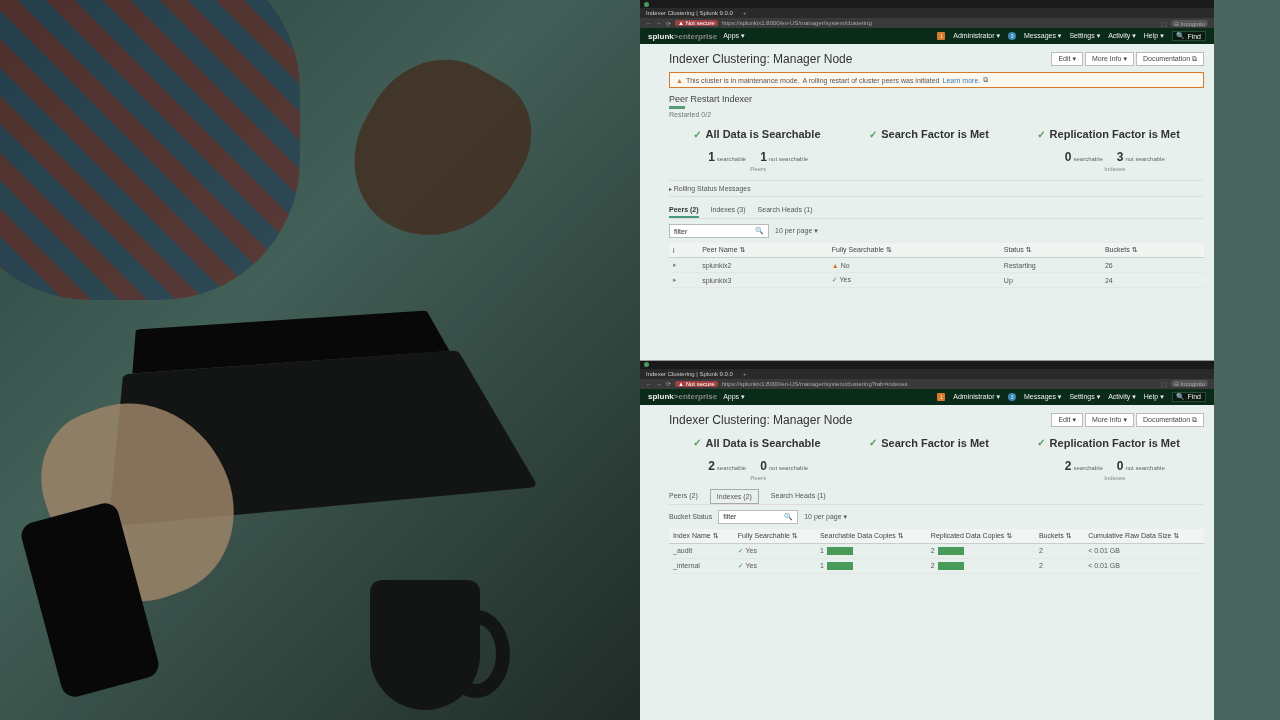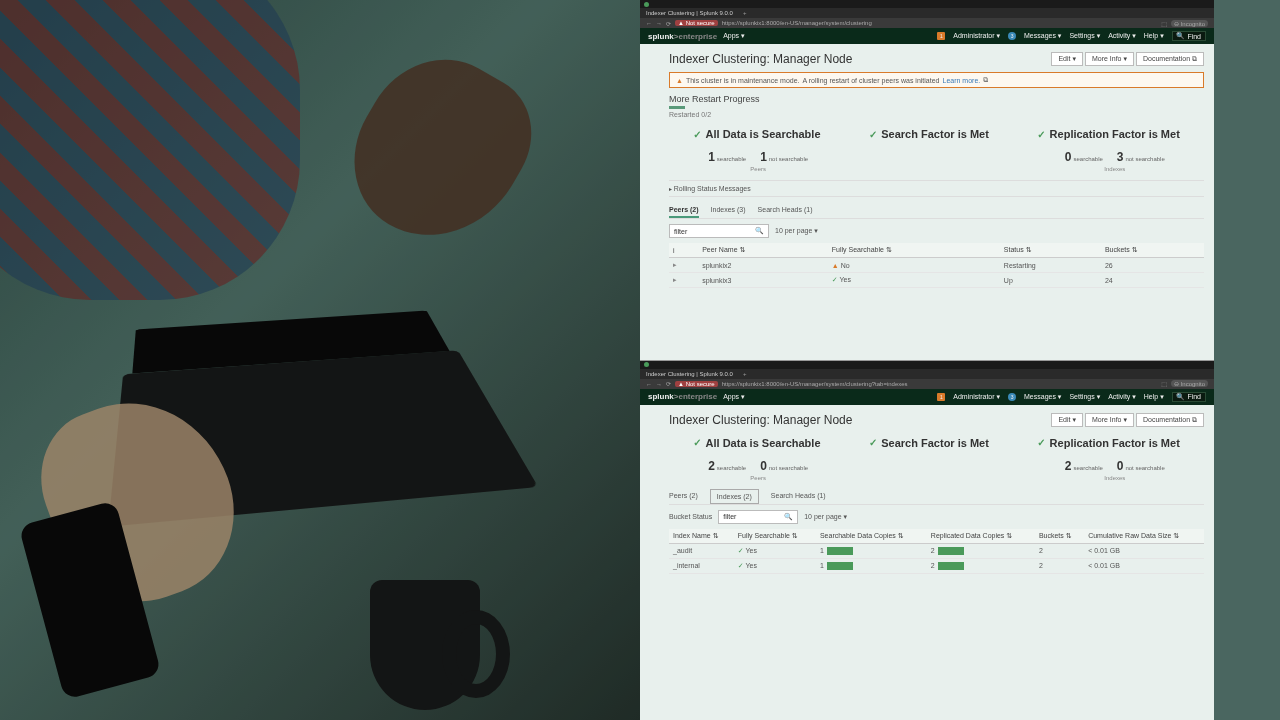--- a/index.html
+++ b/index.html
@@ -144,21 +144,21 @@
        <span class="btn">Documentation ⧉</span>
      </div>
    </div>
    <div class="alert">
      <span class="tri">▲</span>
      <span>This cluster is in maintenance mode.</span>
      <span class="alert-rest">A rolling restart of cluster peers was initiated</span>
      <a href="#">Learn more.</a>
      <span>⧉</span>
    </div>
-   <div class="section-h">More Restart Progress</div>
+   <div class="section-h">Peer Restart Indexer</div>
    <div class="bar"></div>
    <div class="section-sub">Restarted 0/2</div>
 
    <div class="status-row">
      <div class="status-item">
             <span class="check">✓</span>
             <span>All Data is Searchable</span>
           </div>
      <div class="status-item">
             <span class="check">✓</span>

